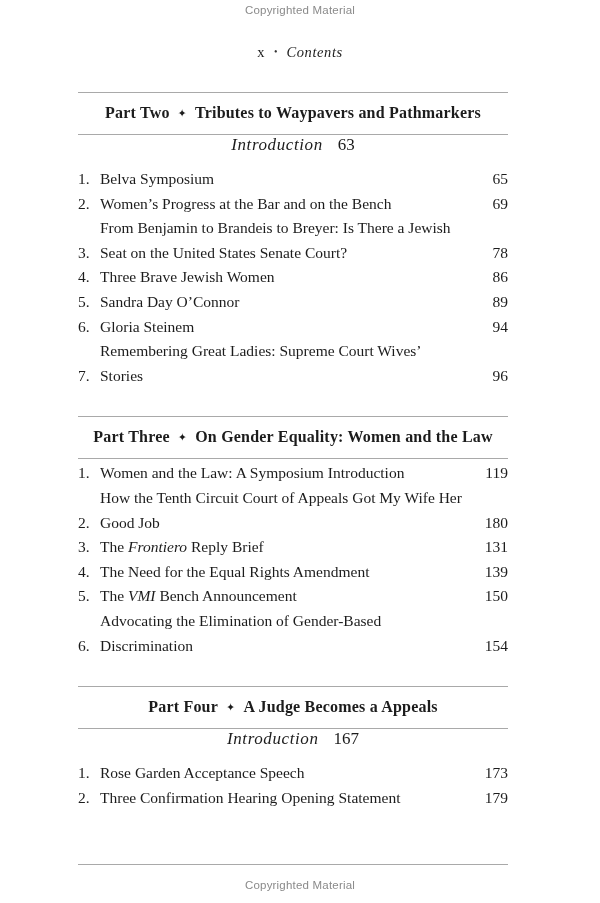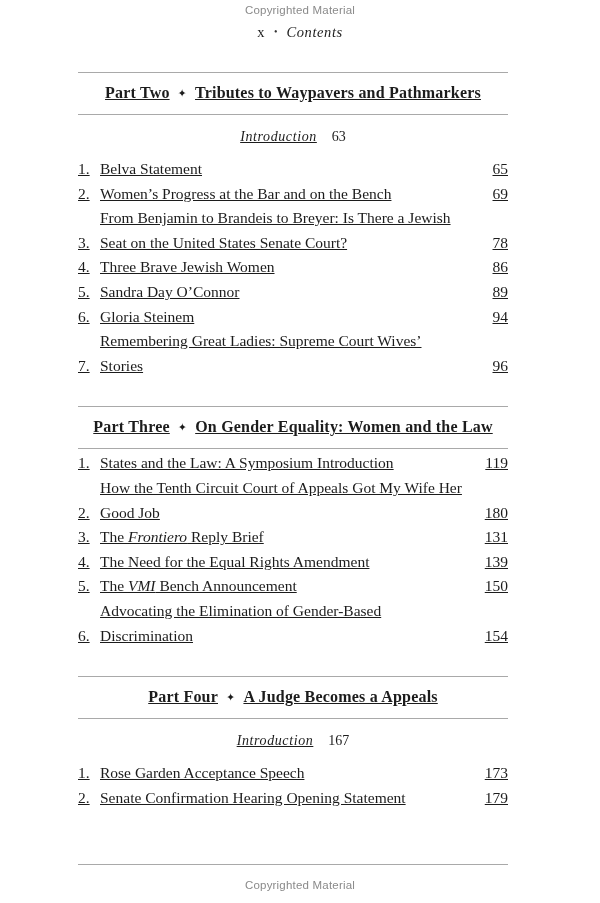--- a/index.html
+++ b/index.html
@@ -20,30 +20,29 @@
     background: #ffffff;
   }
   .watermark {
     text-align: center;
     font-family: "Liberation Sans", sans-serif;
     font-size: 11.5px;
     color: #8a8a8a;
     letter-spacing: 0.2px;
   }
   .page-header {
-    margin-top: 8px;
+    margin-top: 28px;
     text-align: center;
     font-size: 14.5px;
   }
   .page-header .folio { font-style: normal; letter-spacing: 0.5px; }
   .page-header .sep { display: inline-block; margin: 0 9px; font-size: 10px; vertical-align: 2px; color: #333; }
   .page-header .hdr-title { font-style: italic; letter-spacing: 0.6px; }
   .content {
     margin: 0 92px 0 78px;
-    text-decoration: underline;
   }
   .rule {
     border-top: 1px solid #a9a9a9;
     height: 0;
   }
   .toc-section { margin-top: 28px; }
   .toc-section:first-child { margin-top: 31px; }
   .part-heading {
     padding: 11px 0 12px 0;
     text-align: center;
@@ -53,23 +52,22 @@
   }
   .part-heading .ornament {
     display: inline-block;
     margin: 0 8px;
     font-size: 11px;
     vertical-align: 1px;
     font-weight: normal;
   }
   .intro-line {
     text-align: center;
-    margin-top: 14px;
     margin-bottom: 12px;
-    font-size: 14px;
+    font-size: 17px;
   }
   .intro-label { font-style: italic; letter-spacing: 0.6px; }
   .intro-page { display: inline-block; margin-left: 15px; }
   .entries { margin-top: 2px; }
   .entry {
     display: flex;
     align-items: flex-end;
     align-items: last baseline;
     font-size: 15.5px;
     line-height: 24.6px;
@@ -95,21 +93,21 @@
 
   <div class="content" id="sections">
       <section class="toc-section">
         <div class="rule"></div>
         <h2 class="part-heading"><span class="part-label">Part Two</span><span class="ornament">✦</span><span class="part-title">Tributes to Waypavers and Pathmarkers</span></h2>
         <div class="rule"></div>
         <div class="intro-line"><span class="intro-label">Introduction</span><span class="intro-page">63</span></div>
         <div class="entries">
           <div class="entry">
             <span class="entry-num">1.</span>
-            <span class="entry-title">Belva Statement</span>
+            <span class="entry-title">Belva Symposium</span>
             <span class="entry-page">65</span>
           </div>
           <div class="entry">
             <span class="entry-num">2.</span>
             <span class="entry-title">Women’s Progress at the Bar and on the Bench</span>
             <span class="entry-page">69</span>
           </div>
           <div class="entry">
             <span class="entry-num">3.</span>
             <span class="entry-title">From Benjamin to Brandeis to Breyer: Is There a Jewish Seat on the United States Senate Court?</span>
@@ -137,21 +135,21 @@
           </div>
         </div>
       </section>
       <section class="toc-section">
         <div class="rule"></div>
         <h2 class="part-heading"><span class="part-label">Part Three</span><span class="ornament">✦</span><span class="part-title">On Gender Equality: Women and the Law</span></h2>
         <div class="rule"></div>
         <div class="entries">
           <div class="entry">
             <span class="entry-num">1.</span>
-            <span class="entry-title">States and the Law: A Symposium Introduction</span>
+            <span class="entry-title">Women and the Law: A Symposium Introduction</span>
             <span class="entry-page">119</span>
           </div>
           <div class="entry">
             <span class="entry-num">2.</span>
             <span class="entry-title">How the Tenth Circuit Court of Appeals Got My Wife Her Good Job</span>
             <span class="entry-page">180</span>
           </div>
           <div class="entry">
             <span class="entry-num">3.</span>
             <span class="entry-title"><span>The </span><span class="italic">Frontiero</span><span> Reply Brief</span></span>
@@ -180,21 +178,21 @@
         <div class="rule"></div>
         <div class="intro-line"><span class="intro-label">Introduction</span><span class="intro-page">167</span></div>
         <div class="entries">
           <div class="entry">
             <span class="entry-num">1.</span>
             <span class="entry-title">Rose Garden Acceptance Speech</span>
             <span class="entry-page">173</span>
           </div>
           <div class="entry">
             <span class="entry-num">2.</span>
-            <span class="entry-title">Senate Confirmation Hearing Opening Statement</span>
+            <span class="entry-title">Three Confirmation Hearing Opening Statement</span>
             <span class="entry-page">179</span>
           </div>
         </div>
       </section>
     </div>
 
   <div class="footer">
     <div class="rule"></div>
     <div class="watermark">Copyrighted Material</div>
   </div>

